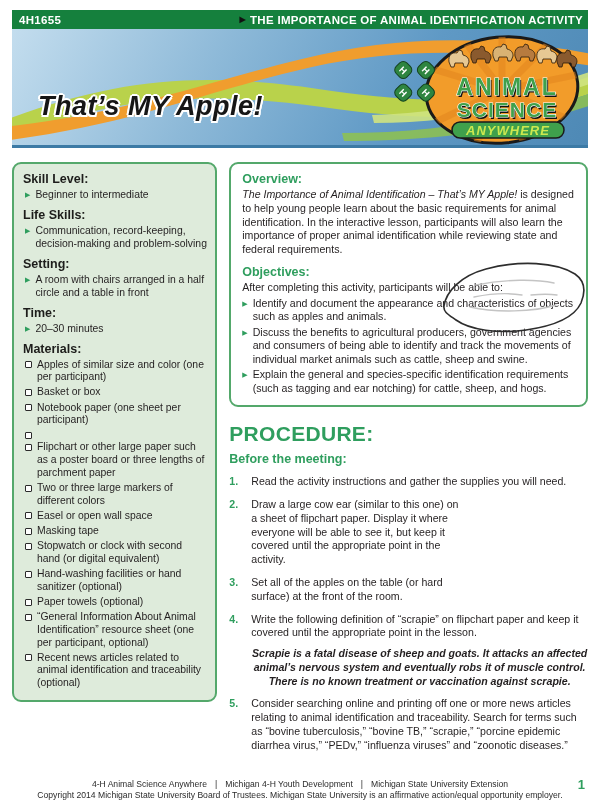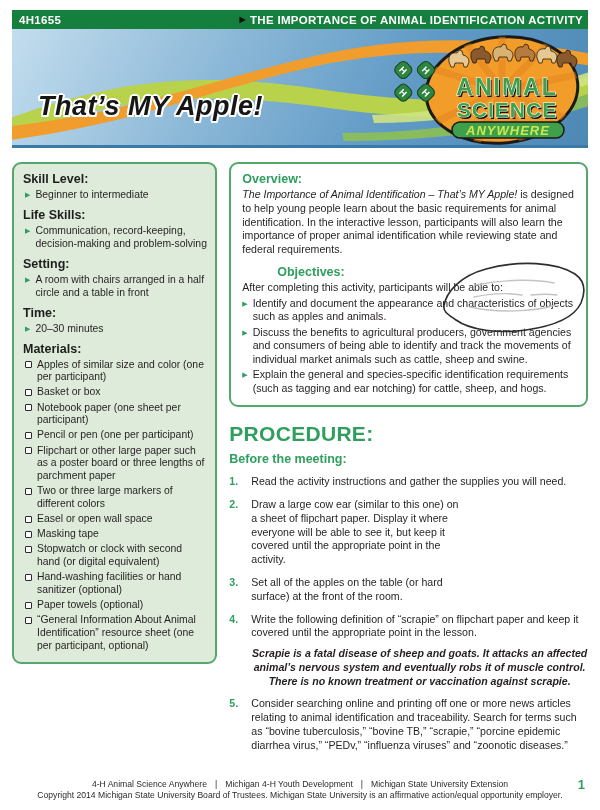--- a/index.html
+++ b/index.html
@@ -35,21 +35,21 @@
   .bullet-row { display:flex; gap:5px; font-size:10.4px; line-height:1.25; margin-top:2px; padding-left:2px; }
   .arrow-grn { color:#2f9e5e; font-size:7px; line-height:1; margin-top:3px; flex:0 0 auto; }
   .mat-row { display:flex; gap:5px; font-size:10.4px; line-height:1.22; margin-top:2.5px; padding-left:2px; }
   .cbx { flex:0 0 auto; width:7px; height:7px; border:1.3px solid #2b2b2b; border-radius:1px; margin-top:2.5px; background:#fff; }
 
   .main { width:360px; position:relative; }
   .overview-box { border:2px solid #54a86b; border-radius:9px; background:#fff; padding:8px 11px 10px 11px; }
   .grn-h { color:#2f9e5e; font-size:12.5px; font-weight:bold; margin-bottom:2px; }
   .body-txt { font-size:10.6px; line-height:1.3; }
   .italic { font-style:italic; }
-  .obj-head { margin-top:8px;margin-left:35px; }
+  .obj-head { margin-top:8px; }
   .obj-row { display:flex; gap:5px; font-size:10.6px; line-height:1.28; margin-top:2px; }
 
   .proc-title { color:#2f9e5e; font-size:21px; font-weight:800; letter-spacing:.3px; margin-top:15px; }
   .proc-sub { color:#2f9e5e; font-size:12.5px; font-weight:bold; margin-top:6px; margin-bottom:3px; }
   .step { display:flex; gap:7px; font-size:10.6px; line-height:1.3; margin-top:9px; }
   .step-num { color:#2f9e5e; font-weight:bold; flex:0 0 15px; }
   .step-body { flex:1; }
   .step.narrow .step-body { max-width:213px; }
   .step-note { font-weight:bold; font-style:italic; font-size:10.6px; line-height:1.3; margin-top:7px; margin-left:22px;text-align:center; }
   .ear-wrap { position:absolute; right:0; top:96px; width:152px; height:88px; }
@@ -178,21 +178,20 @@
         <div class="mat-row">
             <span class="cbx"></span>
             <span>Basket or box</span>
           </div>
         <div class="mat-row">
             <span class="cbx"></span>
             <span>Notebook paper (one sheet per participant)</span>
           </div>
         <div class="mat-row">
             <span class="cbx"></span>
-            <span>Pencil or pen (one per participant)</span>
           </div>
         <div class="mat-row">
             <span class="cbx"></span>
             <span>Flipchart or other large paper such as a poster board or three lengths of parchment paper</span>
           </div>
         <div class="mat-row">
             <span class="cbx"></span>
             <span>Two or three large markers of different colors</span>
           </div>
         <div class="mat-row">
@@ -211,20 +210,24 @@
             <span class="cbx"></span>
             <span>Hand-washing facilities or hand sanitizer (optional)</span>
           </div>
         <div class="mat-row">
             <span class="cbx"></span>
             <span>Paper towels (optional)</span>
           </div>
         <div class="mat-row">
             <span class="cbx"></span>
             <span>“General Information About Animal Identification” resource sheet (one per participant, optional)</span>
+          </div>
+        <div class="mat-row">
+            <span class="cbx"></span>
+            <span>Recent news articles related to animal identification and traceability (optional)</span>
           </div>
       </div>
     </div>
 
     <div class="main">
 
       <div class="overview-box">
         <div class="grn-h">Overview:</div>
         <div class="body-txt"><span class="italic">The Importance of Animal Identification – That’s MY Apple!</span><span> is designed to help young people learn about the basic requirements for animal identification. In the interactive lesson, participants will also learn the importance of proper animal identification while reviewing state and federal requirements.</span></div>
 

